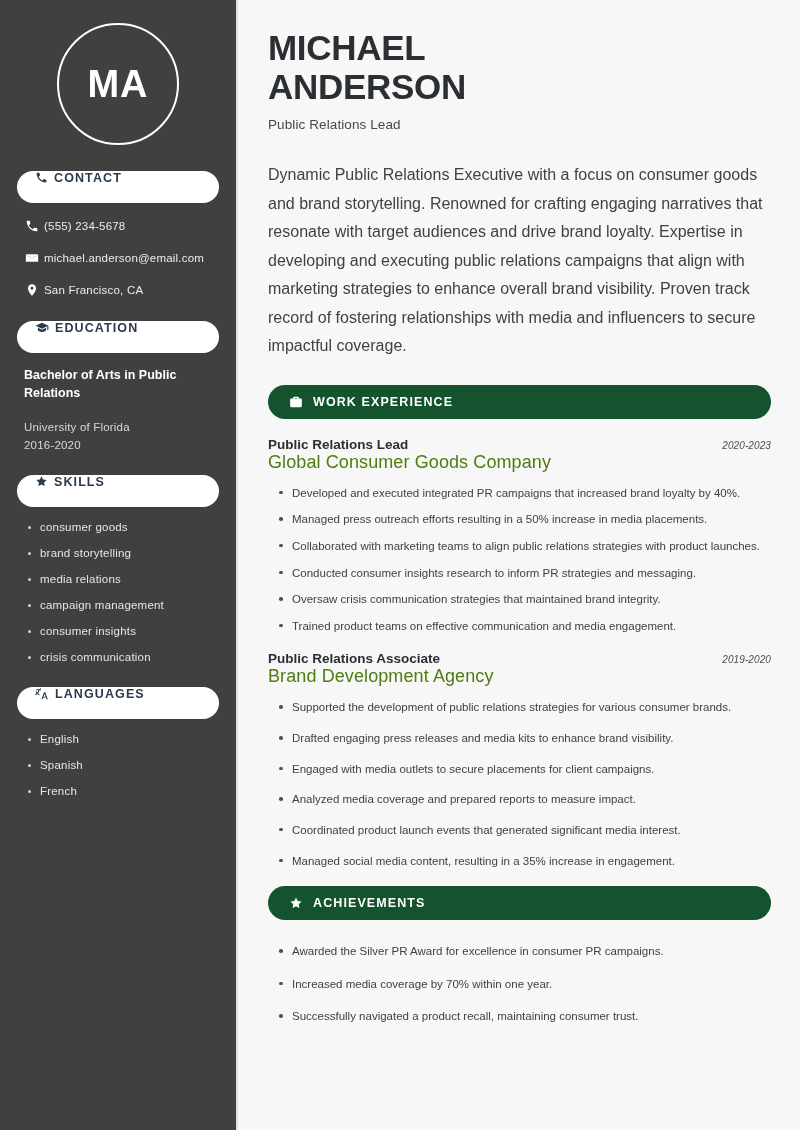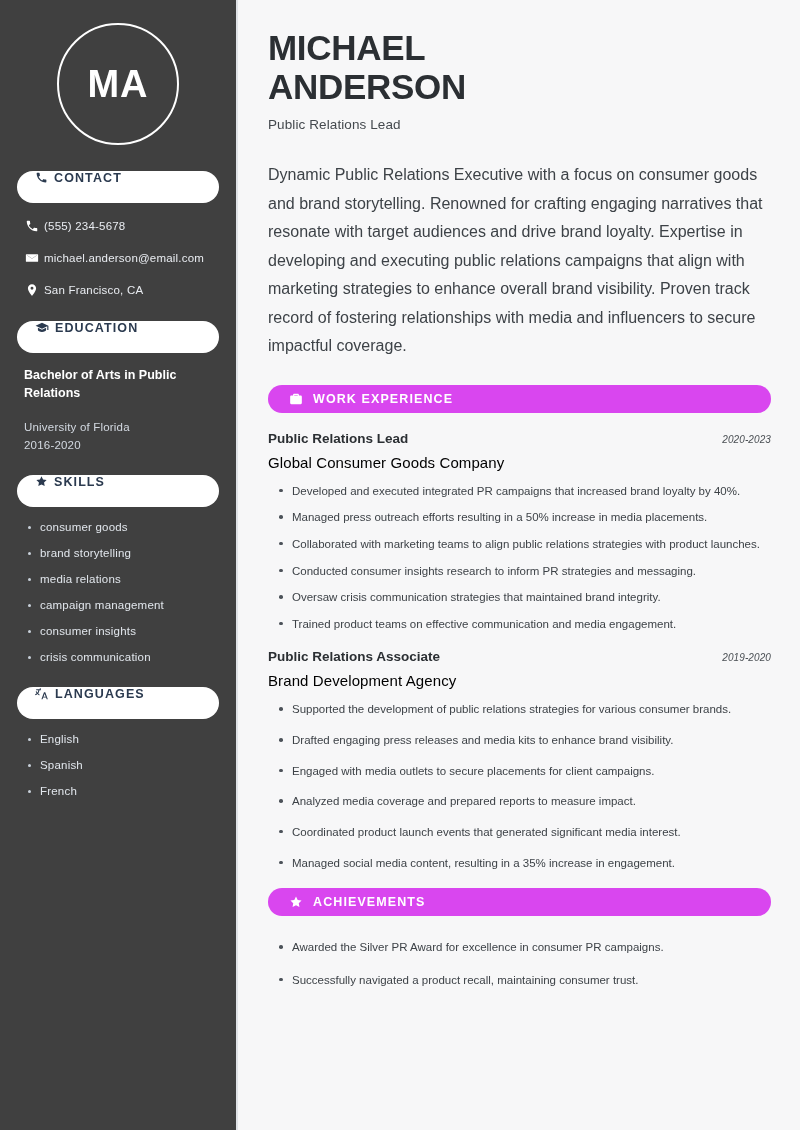--- a/index.html
+++ b/index.html
@@ -159,23 +159,23 @@
     font-size: 16px;
     line-height: 1.78;
     color: #3d4247;
     margin-top: 29px;
     margin-bottom: 24px;
     text-align: left;
   }
 
   
   .bar {
-    background: #d946ef;
+    background: #14532d;
     border-radius: 40px;
-    height: 28px;
+    height: 34px;
     display: flex;
     align-items: center;
     gap: 10px;
     padding: 0 21px;
     color: #ffffff;
     margin-bottom: 18px;
   }
   .bar .bar-label {
     font-size: 12.5px;
     font-weight: 700;
@@ -197,23 +197,22 @@
     color: #2b2f33;
   }
   .job-dates {
     font-size: 10px;
     color: #4a4f54;
     white-space: nowrap;
     letter-spacing: 0.1px;
     font-style: italic;
   }
   .job-company {
-    font-size: 15px;
-    color: #000000;
-    margin-top: 8px;
+    font-size: 18px;
+    color: #4d7c0f;
     margin-bottom: 11px;
     letter-spacing: 0.1px;
   }
 
   .main-ul { list-style: none; padding-left: 10px; }
   .main-ul li {
     position: relative;
     font-size: 11.5px;
     line-height: 1.62;
     color: #3d4247;
@@ -390,17 +389,18 @@
       <span class="ico">
         <svg width="14" height="14" viewBox="0 0 24 24" fill="#ffffff">
           <path d="M12 2.5l2.9 6 6.6.9-4.8 4.6 1.2 6.5L12 17.4l-5.9 3.1 1.2-6.5L2.5 9.4l6.6-.9L12 2.5z"></path>
         </svg>
       </span>
       <span class="bar-label">ACHIEVEMENTS</span>
     </div>
 
     <ul class="main-ul ach-ul">
       <li>Awarded the Silver PR Award for excellence in consumer PR campaigns.</li>
+      <li>Increased media coverage by 70% within one year.</li>
       <li>Successfully navigated a product recall, maintaining consumer trust.</li>
     </ul>
 
   </main>
 </div>
 
 </body></html>

